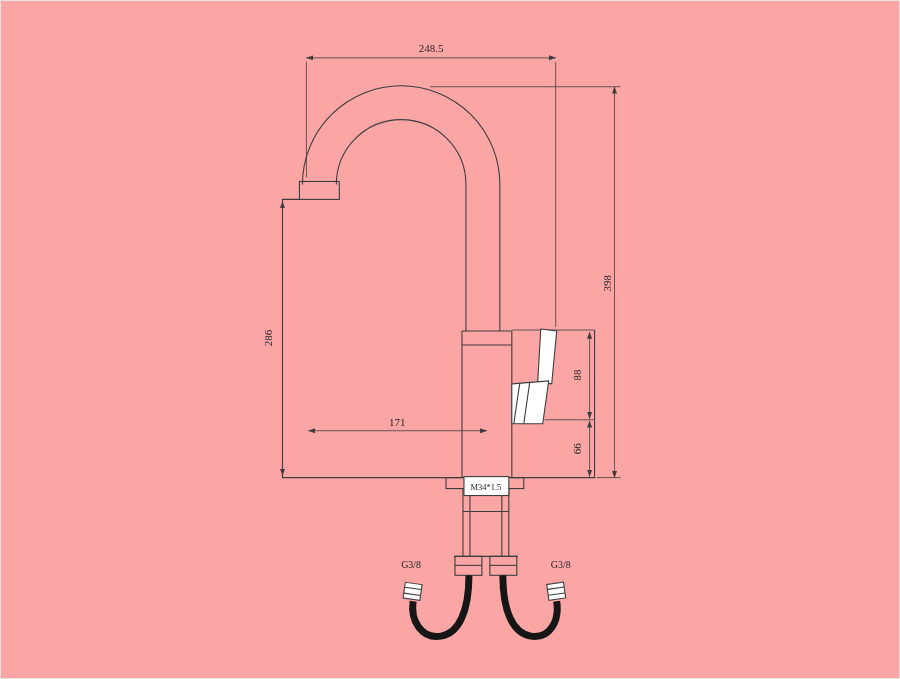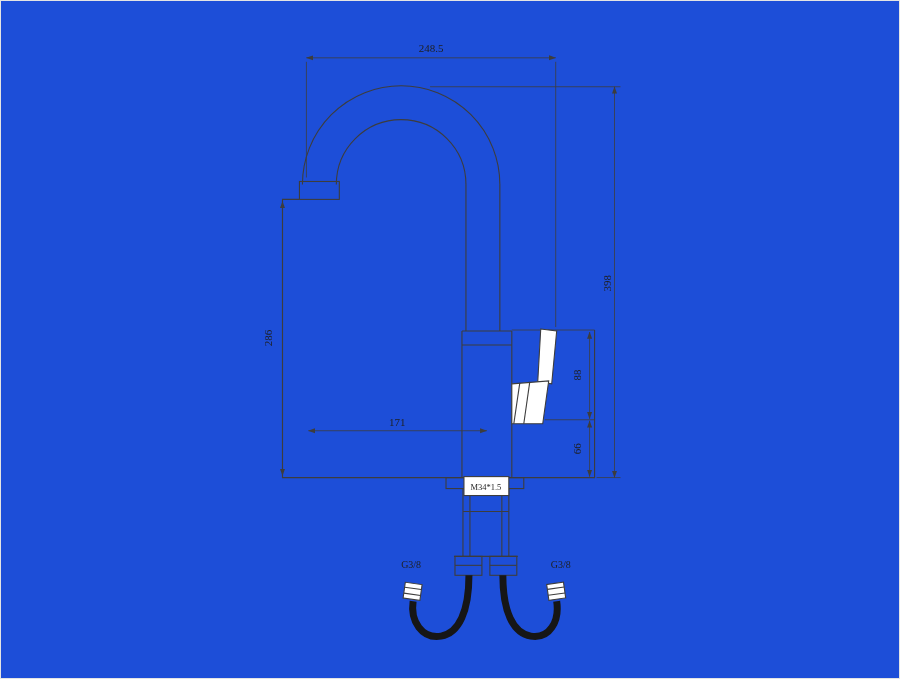--- a/index.html
+++ b/index.html
@@ -5,21 +5,21 @@
   html, body {
     margin: 0;
     padding: 0;
     background: #ffffff;
     font-family: "Liberation Serif", serif;
   }
   .canvas {
     position: relative;
     width: 898px;
     height: 677px;
-    background: #1d4ed8;
+    background: #fca5a5;
     border: 1px solid #e4e4e4;
     overflow: hidden;
   }
   svg text {
     font-family: "Liberation Serif", serif;
     fill: #1f1f1f;
   }
   .dim-text { font-size: 11px; }
   .small-text { font-size: 8.5px; }
   .hose-text { font-size: 10px; }

